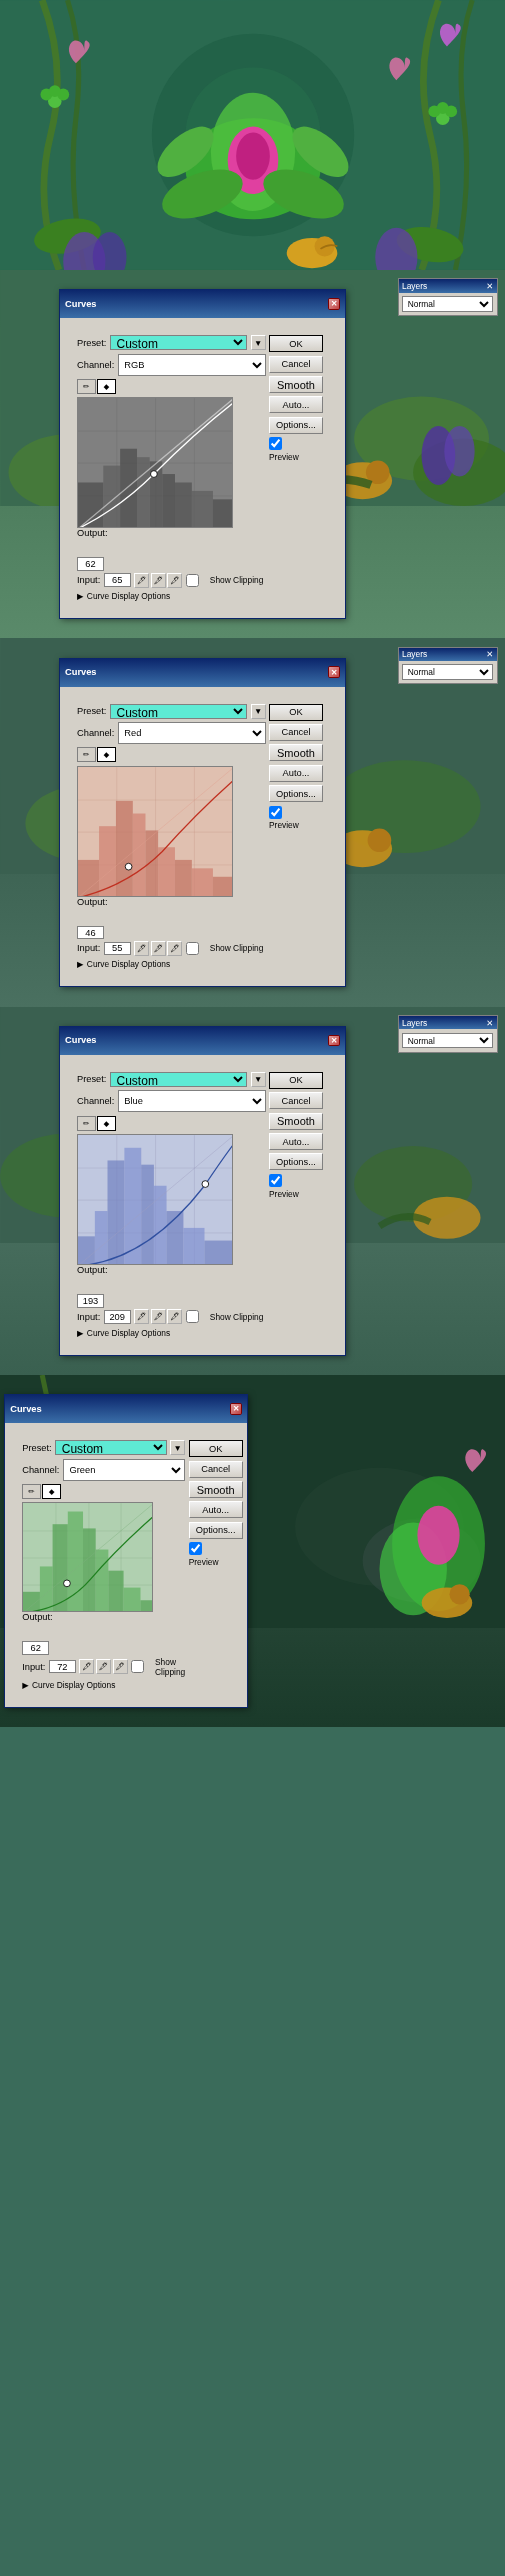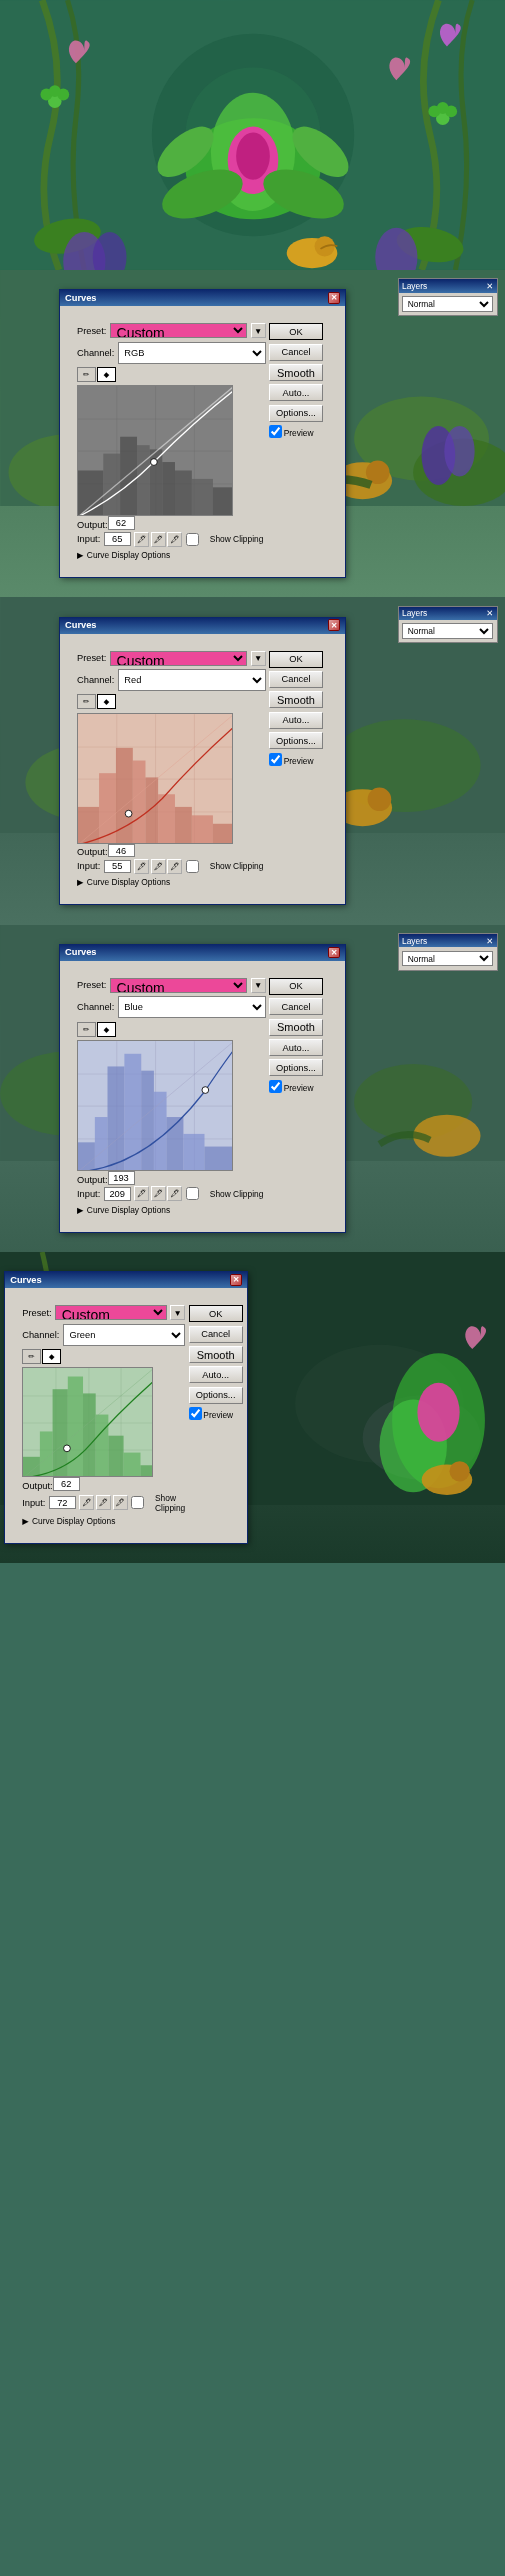--- a/index.html
+++ b/index.html
@@ -43,21 +43,21 @@
 
     .curves-titlebar {
       background: linear-gradient(180deg, #0a246a 0%, #3a6ea8 100%);
       color: #fff;
       font-size: 9.3px;
       font-weight: bold;
       padding: 2.5px 5px;
       display: flex;
       align-items: center;
       justify-content: space-between;
-      height: 17px;
+      height: 29px;
     }
 
     .titlebar-close {
       width: 11.8px;
       height: 11.8px;
       background: linear-gradient(135deg, #e0a0a0, #c04040);
       border: 0.8px solid #800000;
       border-radius: 1.7px;
       display: flex;
       align-items: center;
@@ -124,23 +124,24 @@
       cursor: pointer;
     }
 
     .curve-icon.active {
       background: #fff;
       border: 0.8px solid #000;
     }
 
     .output-row {
       display: flex;
-      align-items: flex-end;
-      gap: 0;
+      align-items: flex-start;
+      gap: 19px;
       margin-bottom: 1.7px;
+      flex-direction: column;
     }
 
     .ps-input {
       width: 27px;
       height: 13.5px;
       font-size: 9.3px;
       border: 0.8px solid #808080;
       background: #fff;
       text-align: center;
     }
@@ -207,23 +208,24 @@
     .ps-btn.default-btn {
       border: 1.7px solid #000;
     }
 
     .ps-btn.smooth-btn {
       font-size: 11px;
     }
 
     .ps-checkbox-row {
       display: flex;
-      align-items: flex-end;
+      align-items: flex-start;
       gap: 1.7px;
       font-size: 8.4px;
+      flex-direction: column;
     }
 
     
     .section-wrapper {
       width: 506px;
       padding: 6.7px 0;
       position: relative;
     }
 
     .section-bg-1 {
@@ -299,22 +301,22 @@
 
     .preset-row {
       display: flex;
       align-items: center;
       gap: 3.4px;
       margin-bottom: 3.4px;
     }
 
     .preset-select {
       height: 15px;
-      font-size: 14px;
-      background: #ec4899;
+      font-size: 12px;
+      background: #5eead4;
       border: 0.8px solid #808080;
       flex: 1;
       padding: 0 1.7px;
     }
 
     .preset-gear {
       width: 15px;
       height: 15px;
       background: #d4d0c8;
       border: 0.8px outset #fff;

